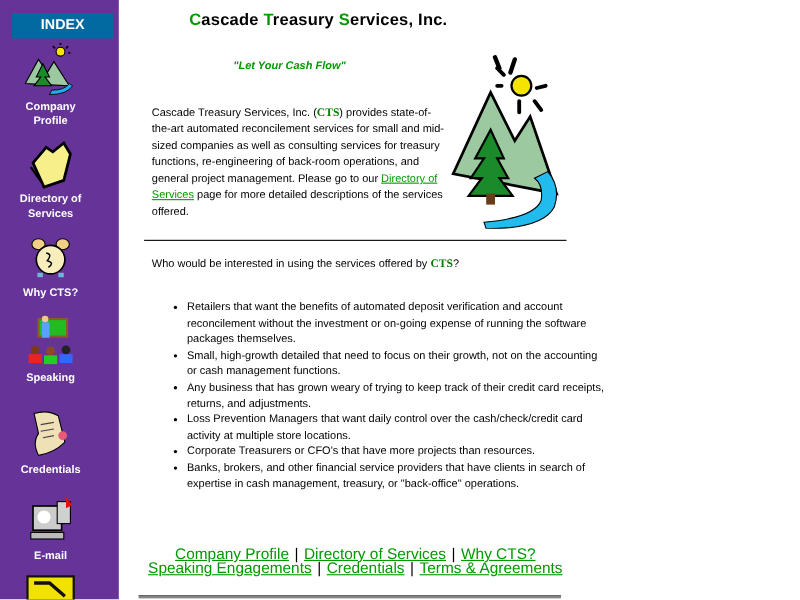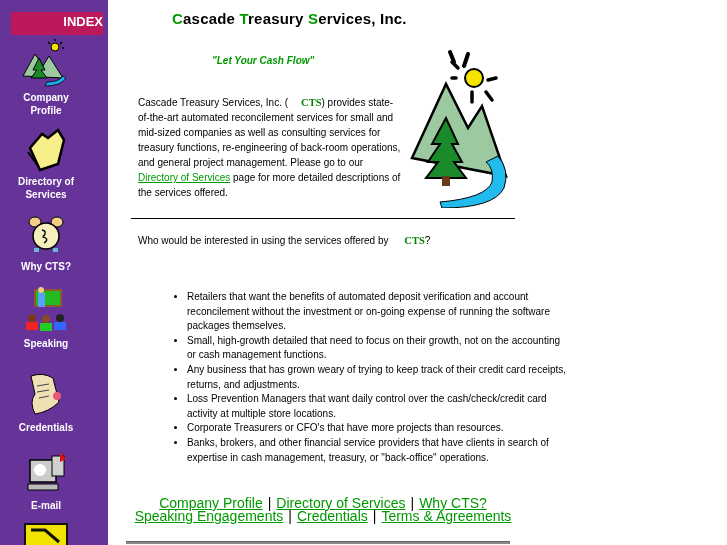--- a/index.html
+++ b/index.html
@@ -8,46 +8,46 @@
     background:#ffffff;
     font-family:"Liberation Sans", sans-serif;
     color:#000;
   }
   #sidebar {
     position:absolute; left:0; top:0; width:108px; height:545px;
     background:#663399;
   }
   #index-badge {
     position:absolute; left:11px; top:12px; width:92px; height:23px;
-    background:#be185d; color:#fff; font-weight:bold; font-size:13px;
-    text-align:right; line-height:20px;
+    background:#0369a1; color:#fff; font-weight:bold; font-size:13px;
+    text-align:center; line-height:20px;
   }
   .nav-item { position:absolute; left:0; width:92px; text-align:center; cursor:pointer; }
   .nav-icon { display:block; margin:0 auto; }
   .nav-label {
     display:block; color:#fff; font-weight:bold; font-size:10px; line-height:15px; margin-top:2px;
   }
   #main { position:absolute; left:108px; top:0; right:0; bottom:0; }
   #title {
     position:absolute; left:64px; top:10px; font-size:15px; font-weight:bold; letter-spacing:0.2px;
   }
   #title .g { color:#009900; }
   #tagline {
     position:absolute; left:104px; top:55px; color:#009900; font-style:italic; font-weight:bold; font-size:10px;
   }
   #intro {
     position:absolute; left:30px; top:95px; width:266px; font-size:10px; line-height:15px;
   }
-  .cts { color:#008000; font-family:"Liberation Serif", serif; font-weight:bold; font-size:10.5px;margin-left:13px; }
+  .cts { color:#008000; font-family:"Liberation Serif", serif; font-weight:bold; font-size:10.5px; }
   a.lnk { color:#009900; text-decoration:underline; }
   #hero-art { position:absolute; left:298px; top:48px; }
   #rule1 { position:absolute; left:23px; top:218px; width:384px; height:0; border-top:1px solid #000; }
   #question { position:absolute; left:30px; top:235px; font-size:10px; }
   #bullets {
-    position:absolute; left:33px; top:273px; width:380px; margin:17px; padding:0 0 0 29px;
+    position:absolute; left:33px; top:273px; width:380px; margin:0; padding:0 0 0 29px;
     font-size:10px; line-height:14.6px;
   }
   #bullets li { margin:0; }
   #footer-links {
     position:absolute; left:23px; top:497px; width:384px; text-align:center; font-size:14px; line-height:13px;
   }
   #footer-links .sep { color:#000; margin:0 5px; }
   #rule2 {
     position:absolute; left:18px; top:541px; width:384px; height:2px; background:#888; border-top:1px solid #666;
   }

